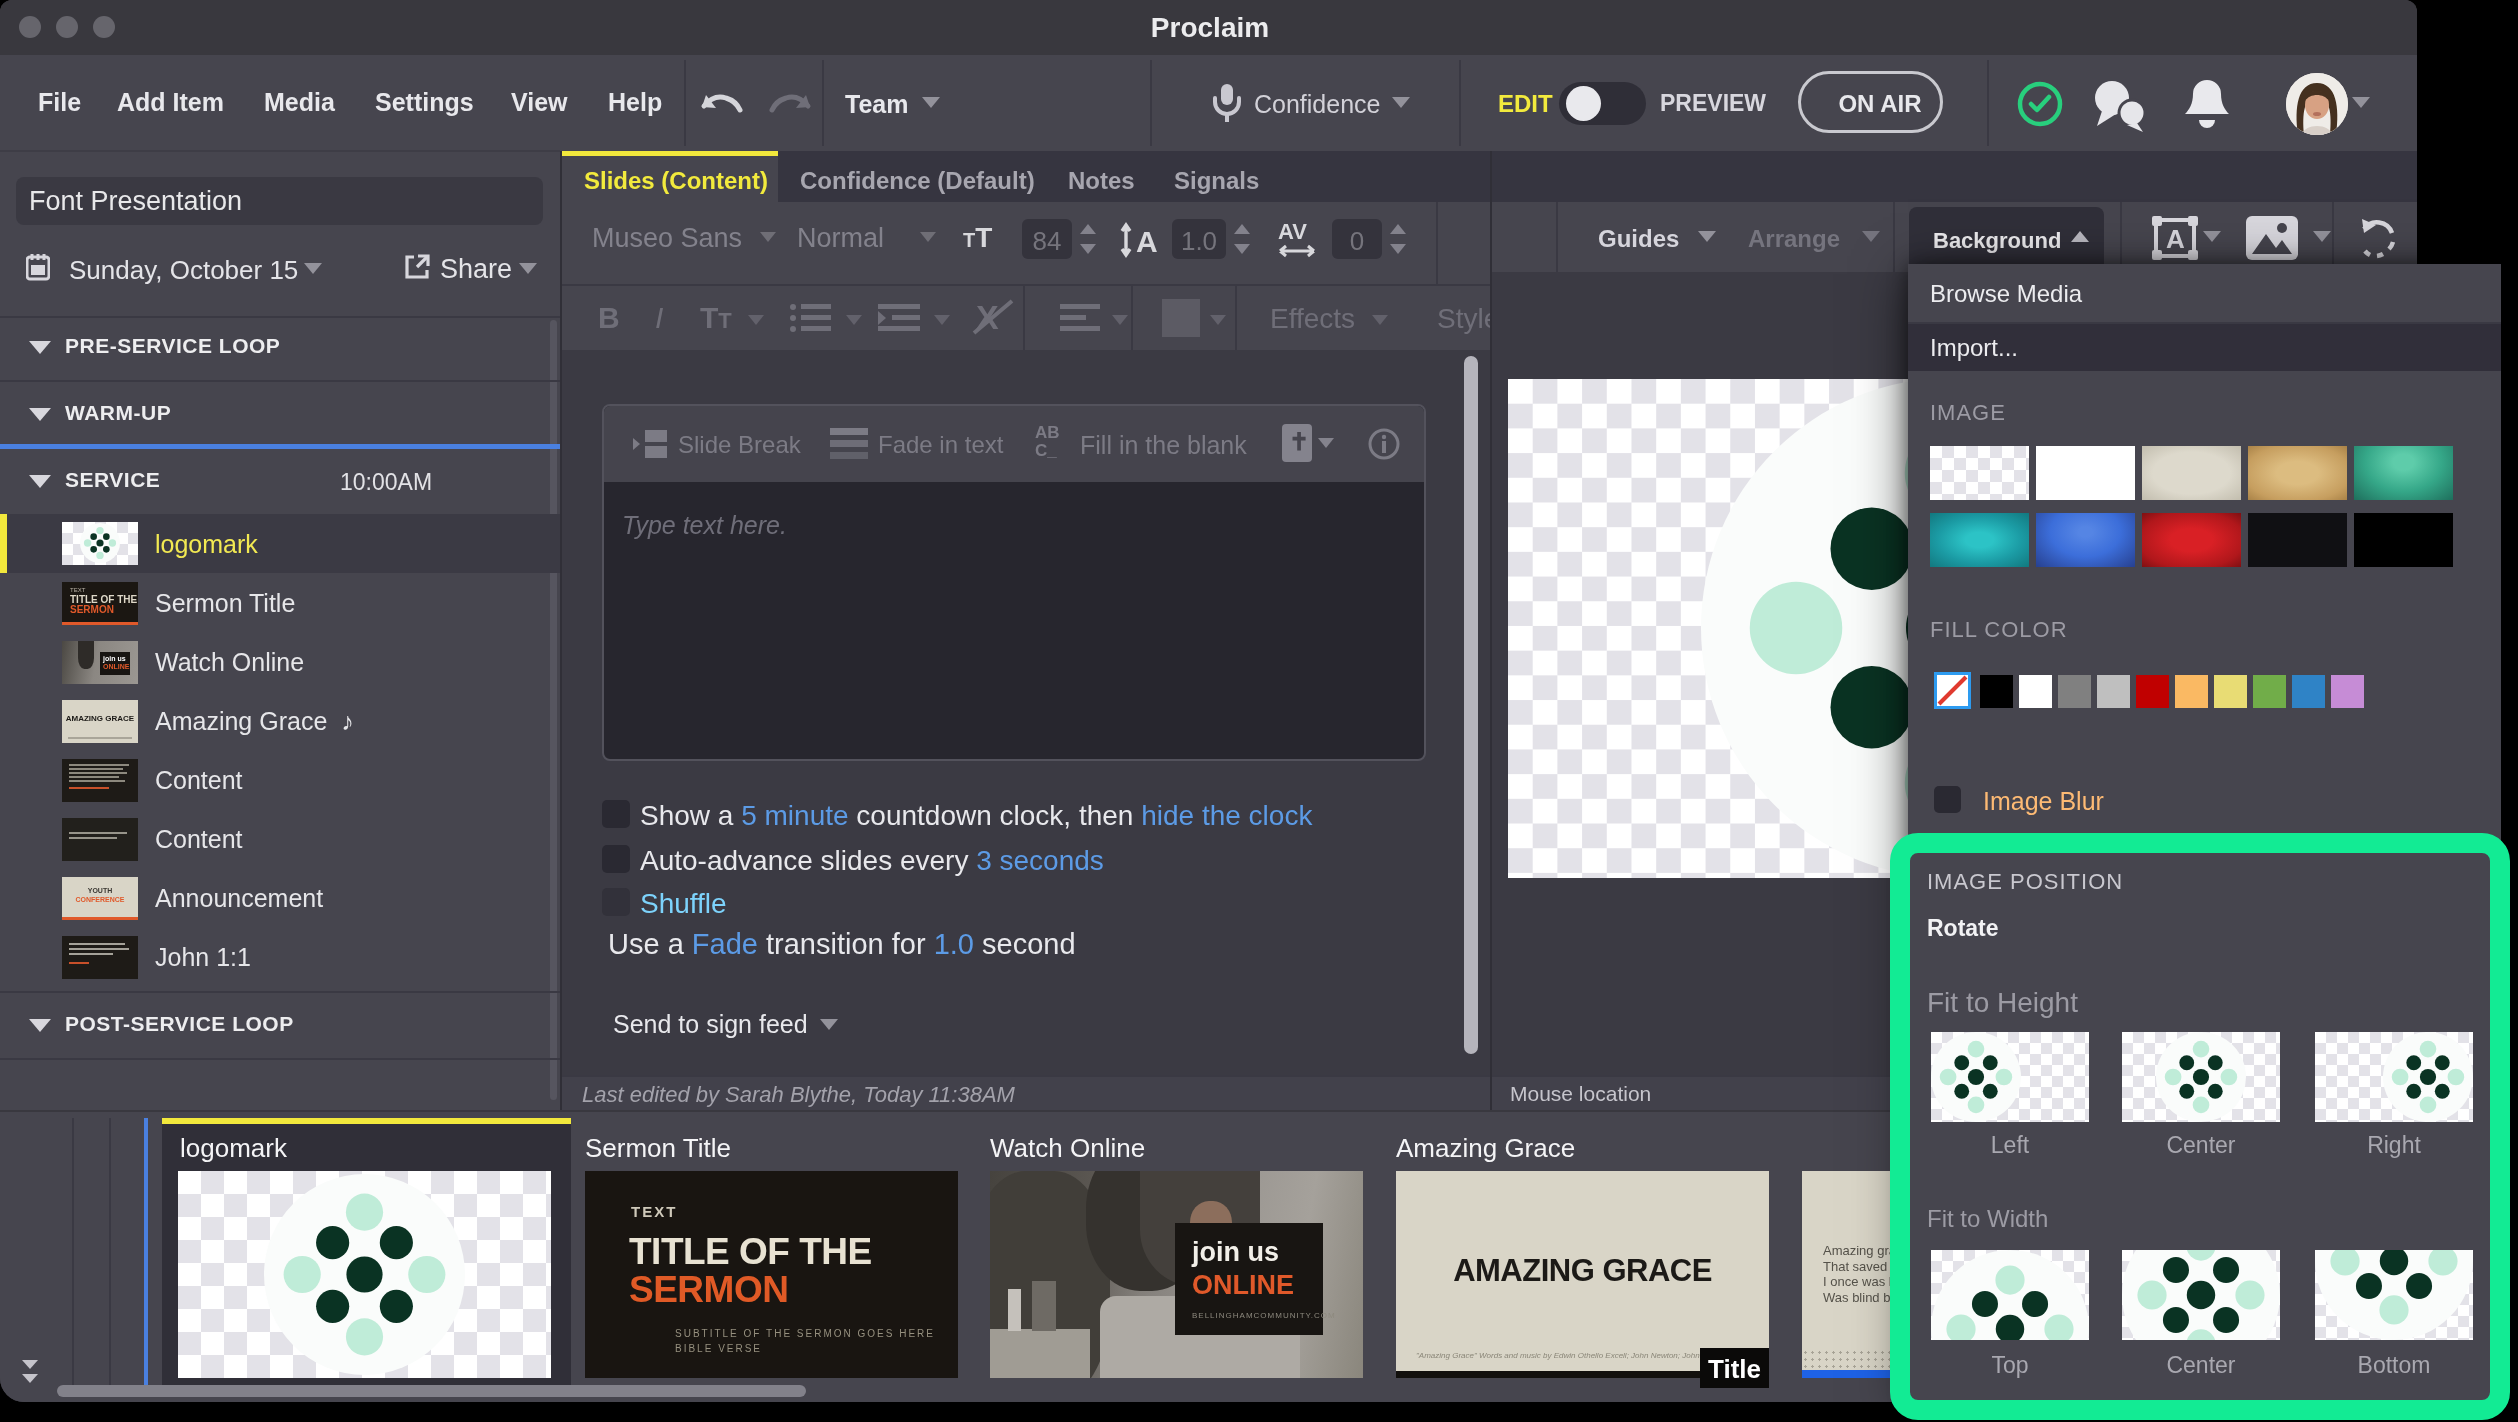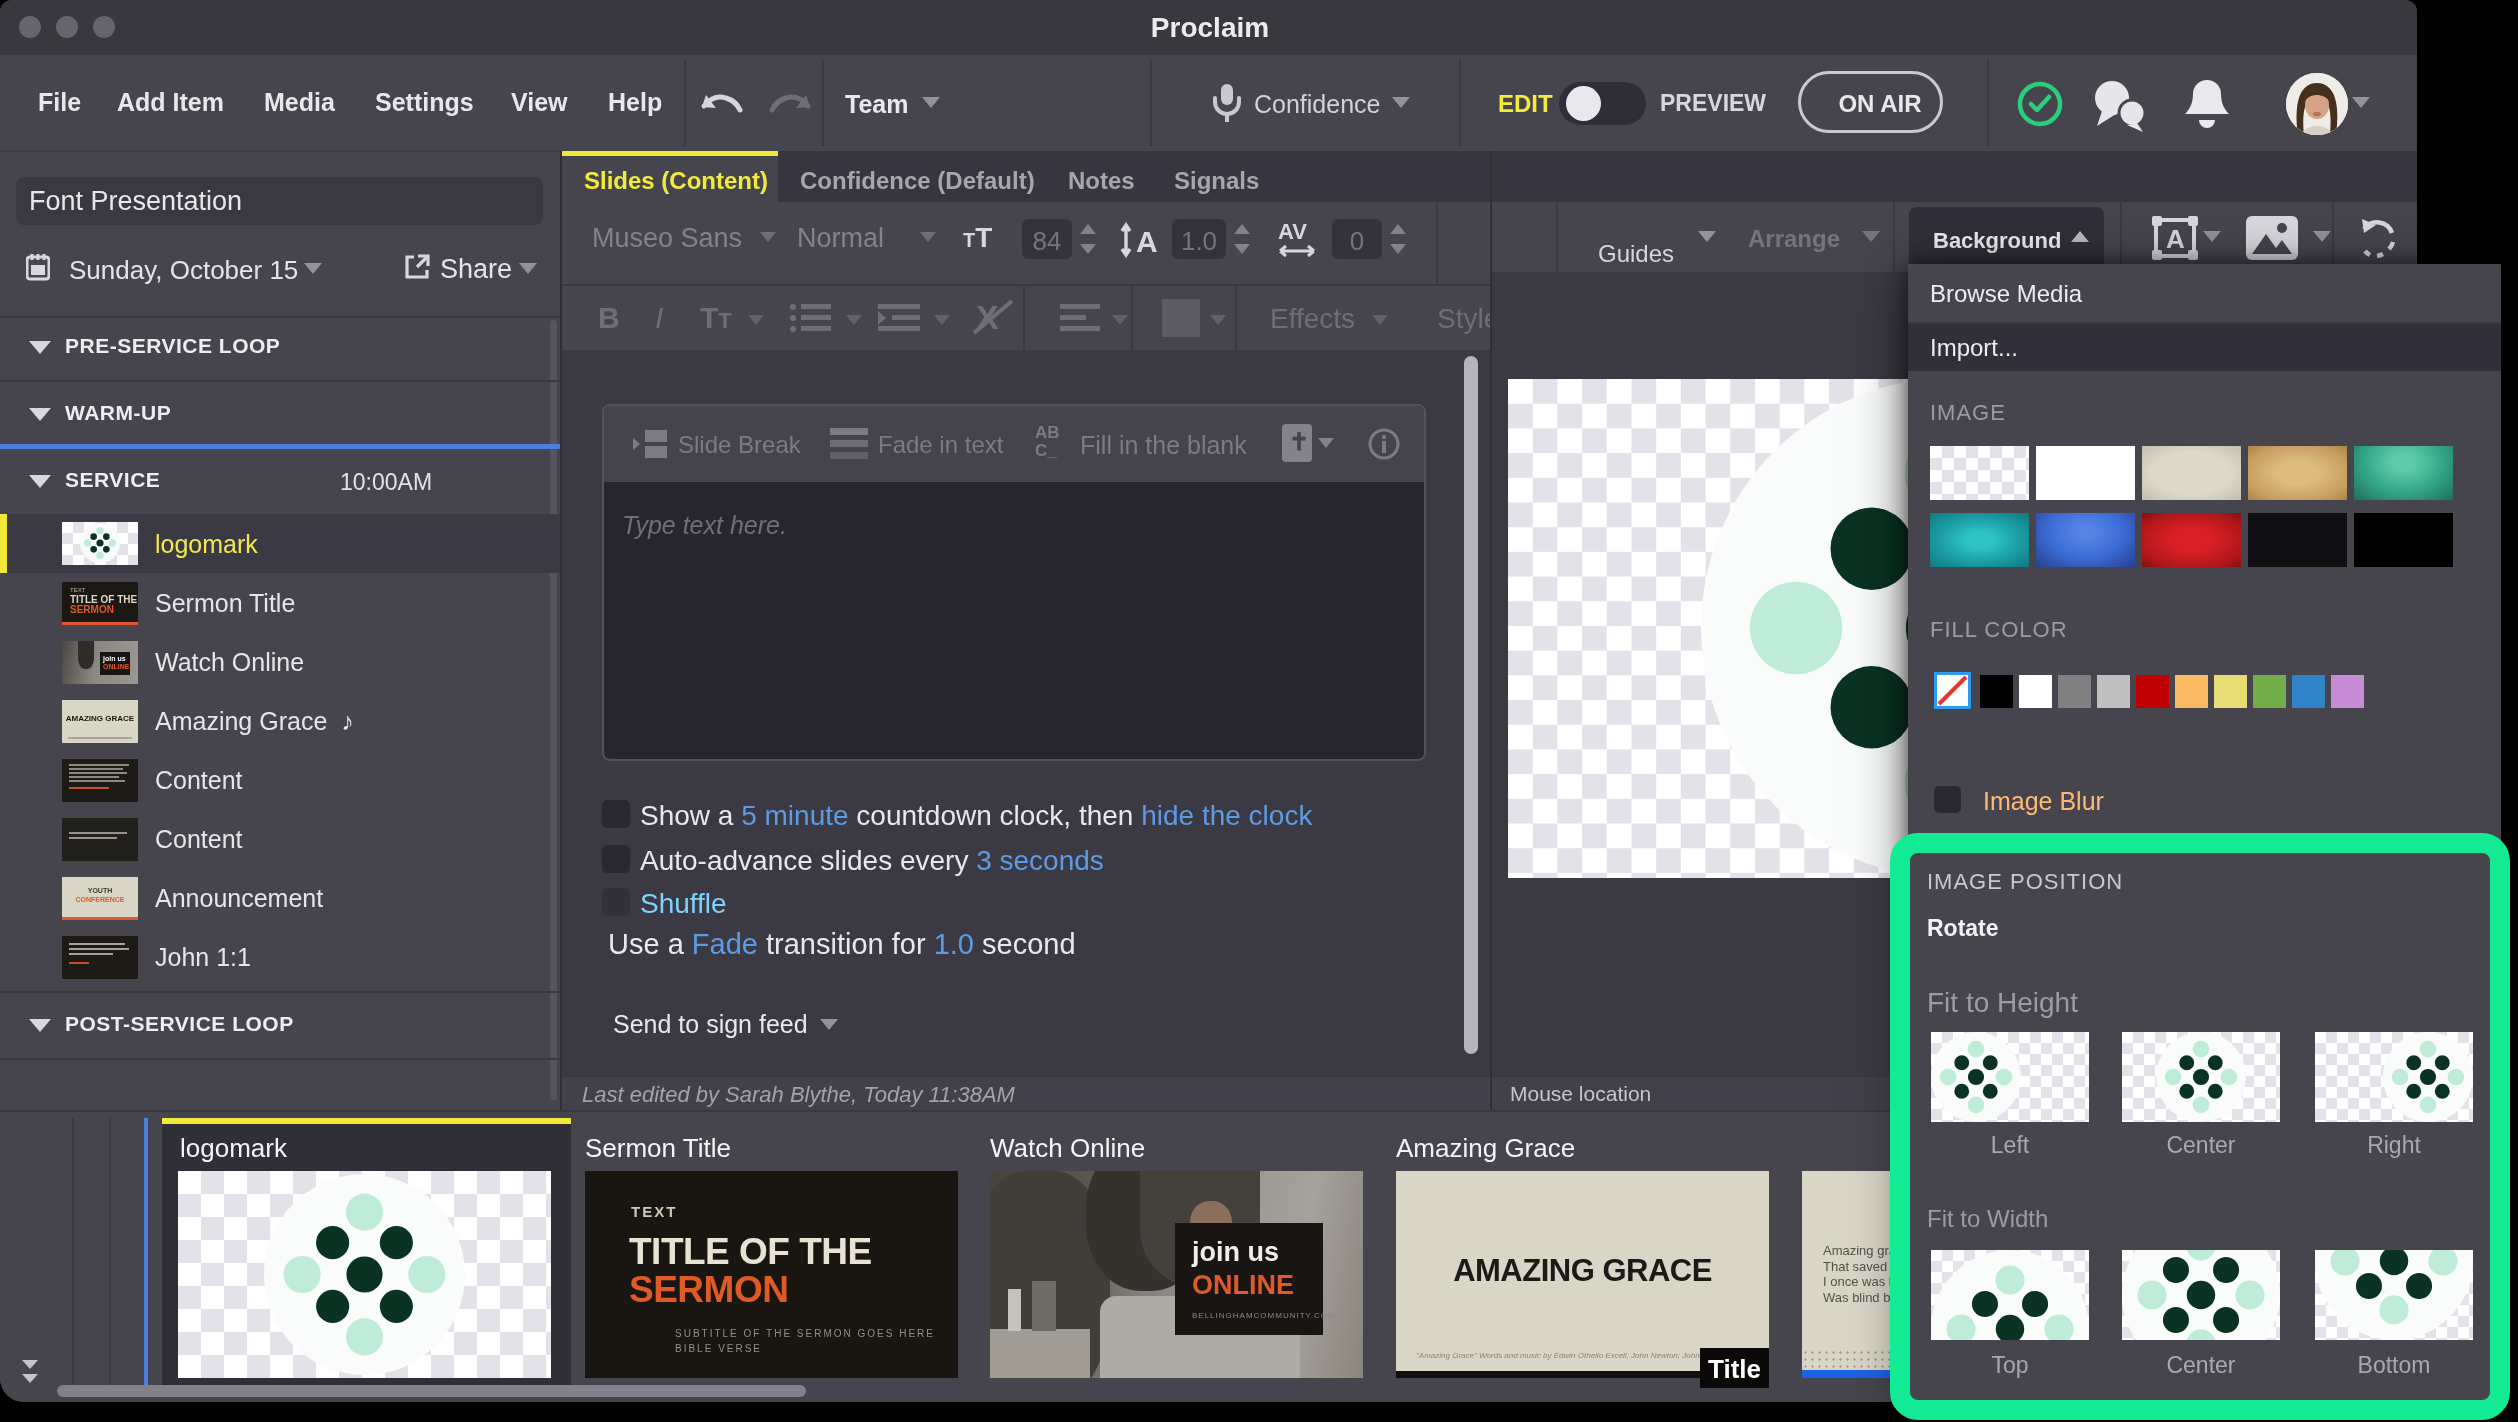--- a/index.html
+++ b/index.html
@@ -278,21 +278,21 @@
 <div class="a" style="left:1162px;top:299px;width:38px;height:38px;background:#5c5b64;"></div>
 <div class="a caretsm" style="left:1210px;top:315px;border-top-color:#62616b;"></div>
 <div class="sep" style="left:1235px;top:286px;width:2px;height:64px;"></div>
 <div class="txt" style="left:1270px;top:303px;font-size:28px;color:#6f6e78;">Effects</div>
 <div class="a caretsm" style="left:1372px;top:315px;border-top-color:#62616b;"></div>
 <div class="txt" style="left:1437px;top:303px;font-size:28px;color:#6f6e78;">Styles</div>
 <div class="a caretsm" style="left:1528px;top:315px;border-top-color:#62616b;"></div>
 
 <div class="a" style="left:1492px;top:202px;width:925px;height:70px;background:#46454e;"></div>
 <div class="sep" style="left:1556px;top:202px;width:2px;height:70px;"></div>
-<div class="txt" style="left:1598px;top:225px;font-size:24px;font-weight:400;color:#d6d5dc;margin-top:15px;">Guides</div>
+<div class="txt" style="left:1598px;top:225px;font-size:24px;font-weight:700;color:#d6d5dc;">Guides</div>
 <div class="a caret" style="left:1698px;top:231px;"></div>
 <div class="txt" style="left:1748px;top:225px;font-size:24px;font-weight:600;color:#75747e;">Arrange</div>
 <div class="a caret" style="left:1862px;top:231px;border-top-color:#75747e;"></div>
 <div class="sep" style="left:1893px;top:202px;width:2px;height:70px;"></div>
 <div class="a" style="left:1909px;top:207px;width:195px;height:65px;background:#302f39;border-radius:8px 8px 0 0;"></div>
 <div class="txt" style="left:1933px;top:228px;font-size:22px;font-weight:600;color:#ecebee;">Background</div>
 <div class="a" style="left:2071px;top:231px;width:0;height:0;border-left:9px solid transparent;border-right:9px solid transparent;border-bottom:11px solid #b9b8c0;"></div>
 <div class="sep" style="left:2120px;top:202px;width:2px;height:70px;"></div>
 <svg class="a" style="left:2152px;top:216px;" width="46" height="44" viewBox="0 0 46 44">
       <rect x="4" y="4" width="38" height="36" rx="6" fill="none" stroke="#d8d7dd" stroke-width="4"></rect>

